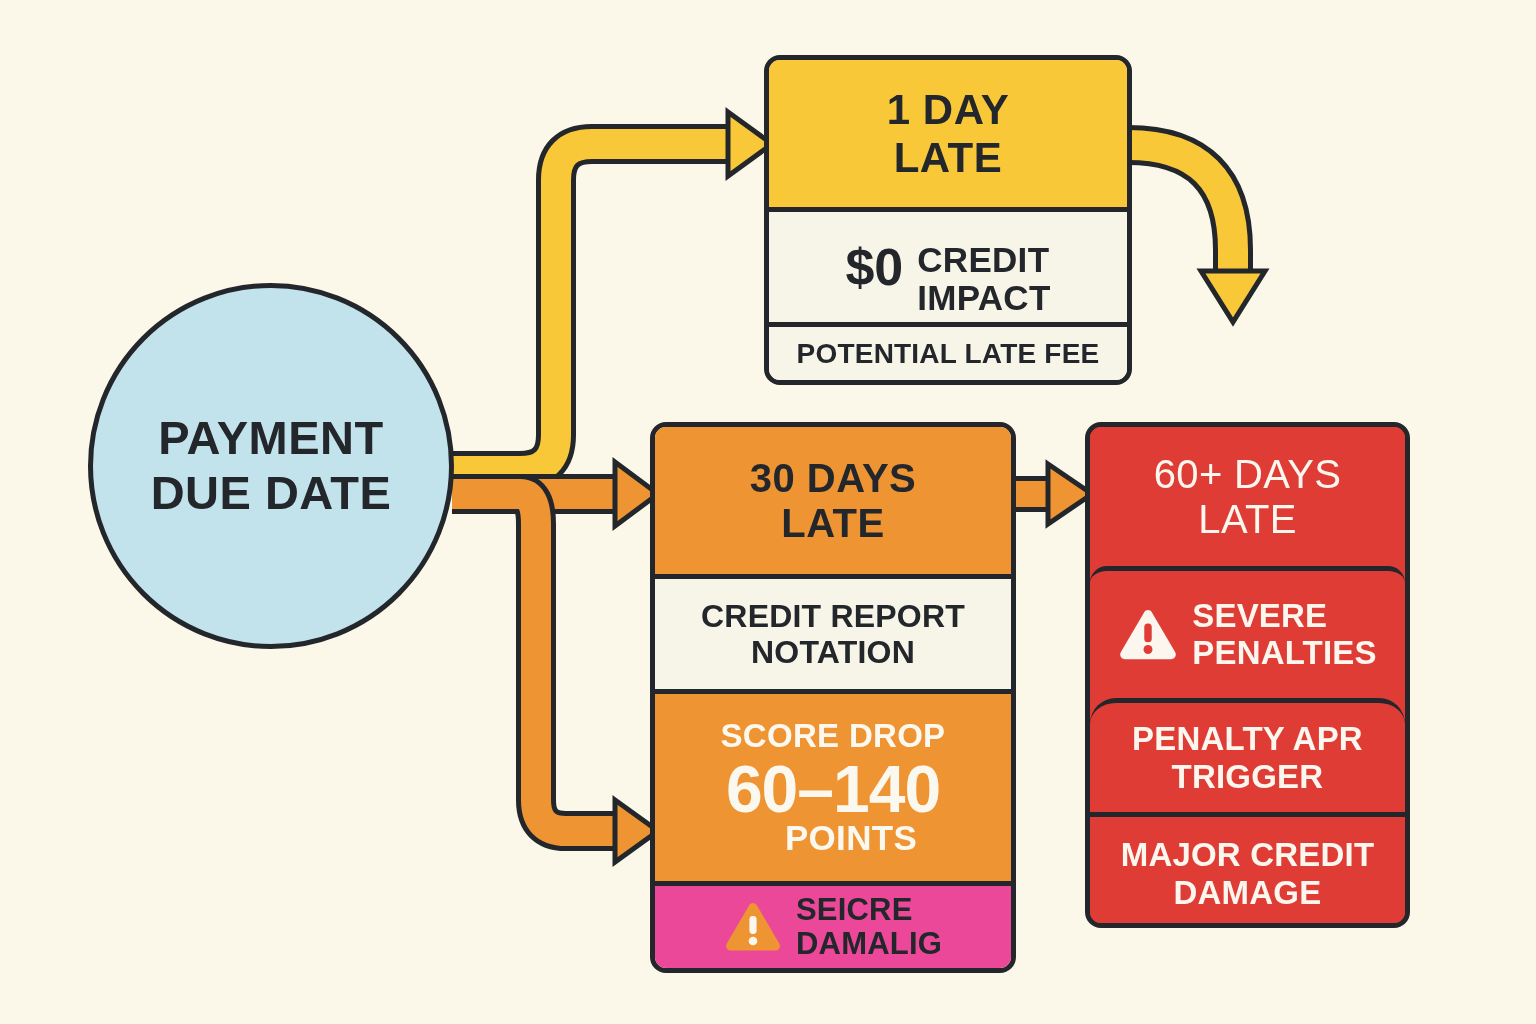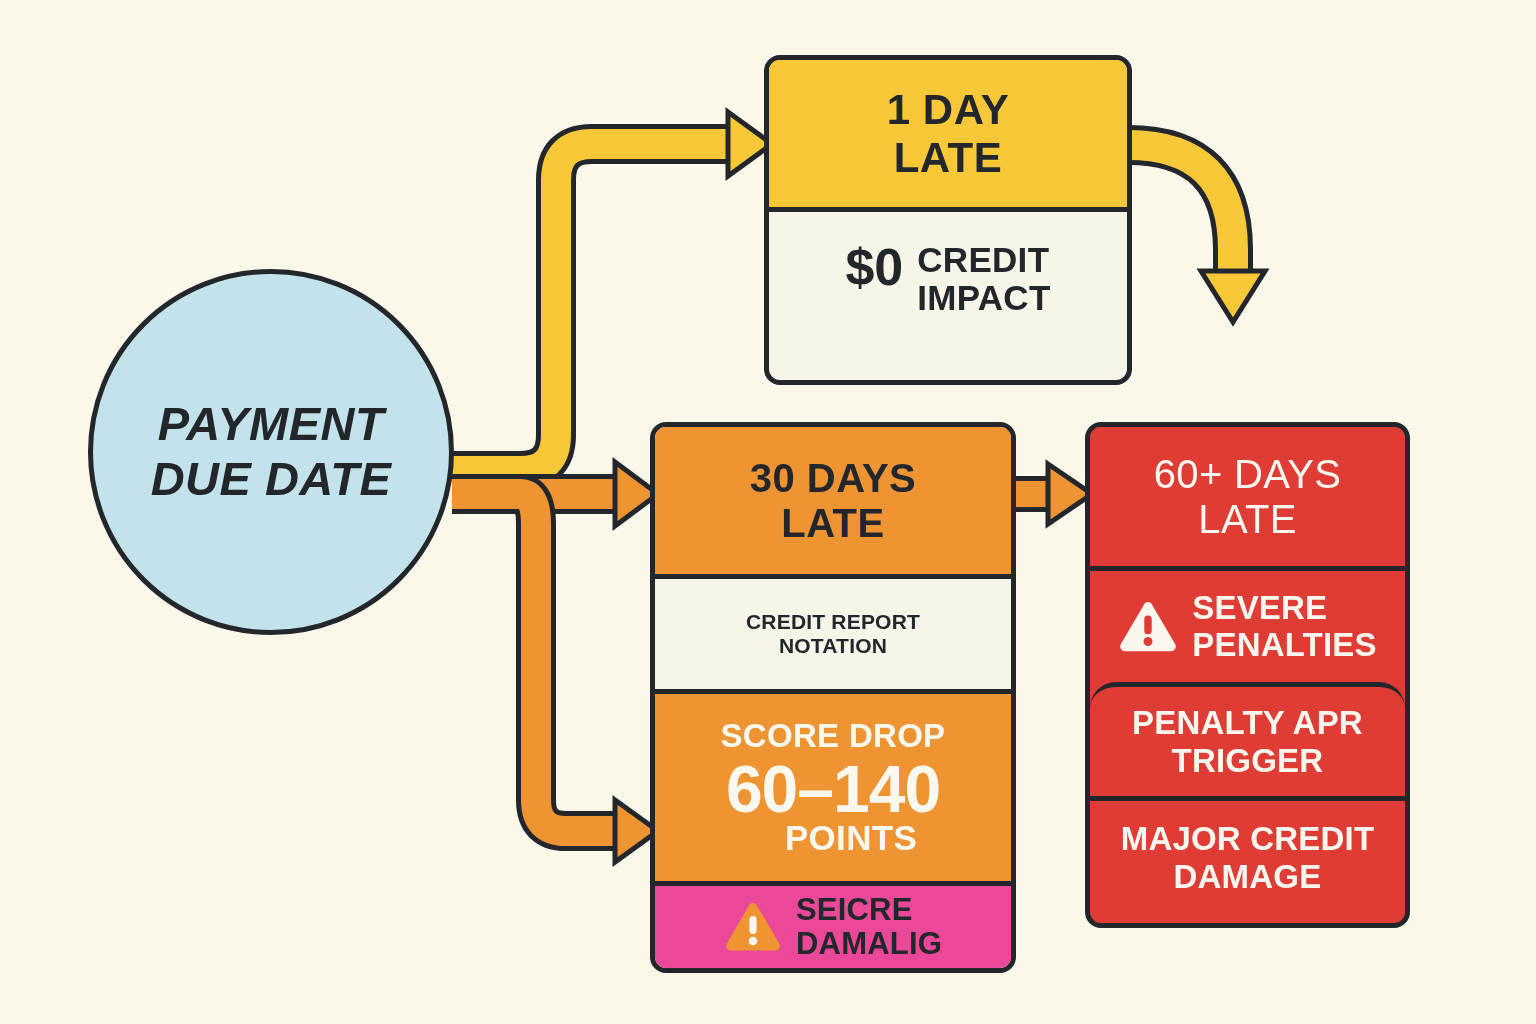--- a/index.html
+++ b/index.html
@@ -24,32 +24,31 @@
     left: 0; top: 0;
     width: 1536px;
     height: 1024px;
     pointer-events: none;
   }
 
   
   .node-circle {
     position: absolute;
     left: 88px;
-    top: 269px;
+    top: 283px;
     width: 366px;
     height: 366px;
     border-radius: 50%;
     background: #c3e3ec;
     border: 5px solid #23272b;
     box-sizing: border-box;
     display: flex;
     align-items: center;
     justify-content: center;
     z-index: 3;
-    font-style: italic;
   }
   .node-circle-label {
     font-size: 47px;
     font-weight: bold;
     line-height: 1.17;
     letter-spacing: 0.5px;
     text-align: center;
     color: #23272b;
     text-transform: uppercase;
     white-space: pre-line;
@@ -147,21 +146,21 @@
     font-weight: bold;
     line-height: 1.12;
     letter-spacing: 0.5px;
     text-transform: uppercase;
     white-space: pre-line;
   }
   #card-two .r-notation {
     height: 115px;
     background: #f7f4e8;
     color: #23272b;
-    font-size: 21px;
+    font-size: 32px;
     font-weight: bold;
     line-height: 1.14;
     letter-spacing: 0.2px;
     text-transform: uppercase;
     white-space: pre-line;
   }
   #card-two .r-score {
     height: 192px;
     background: #ef9433;
     color: #fbf8ef;
@@ -222,22 +221,23 @@
   #card-three .r-head {
     height: 139px;
     font-size: 40px;
     font-weight: normal;
     line-height: 1.12;
     letter-spacing: 0.3px;
     text-transform: uppercase;
     white-space: pre-line;
   }
   #card-three .r-severe {
-    height: 116px;
+    height: 132px;
     gap: 14px;
+    border-radius: 17px;
   }
   #card-three .r-severe .wtext {
     font-size: 33px;
     font-weight: bold;
     line-height: 1.1;
     letter-spacing: 0.2px;
     text-transform: uppercase;
     text-align: left;
     white-space: pre-line;
   }
@@ -314,20 +314,21 @@
   </div>
 
   <div class="card" id="card-one">
     <div class="card-row row-head r-head">1 DAY
 LATE</div>
     <div class="card-row r-impact">
       <span class="amt">$0</span>
       <span class="lbl">CREDIT
 IMPACT</span>
     </div>
+    <div class="card-row r-fee">POTENTIAL LATE FEE</div>
   </div>
 
   <div class="card" id="card-two">
     <div class="card-row row-head r-head">30 DAYS
 LATE</div>
     <div class="card-row r-notation">CREDIT REPORT
 NOTATION</div>
     <div class="card-row r-score">
       <span class="sd-label">SCORE DROP</span>
       <span class="sd-range">60–140</span>

